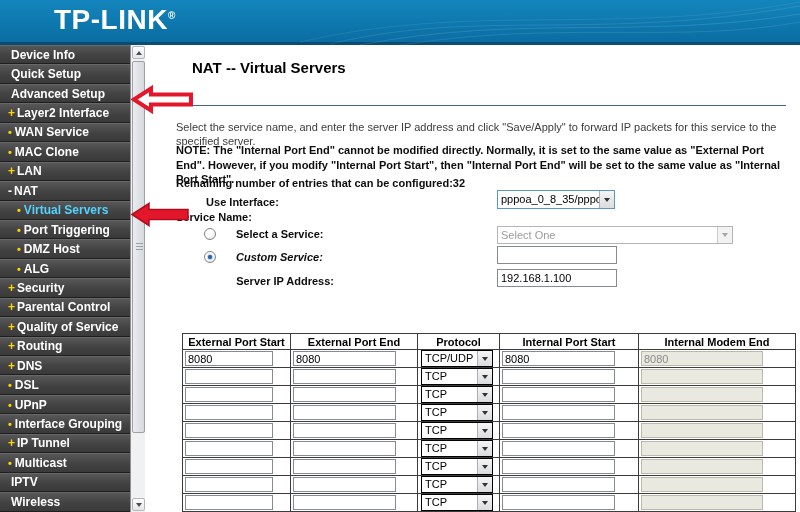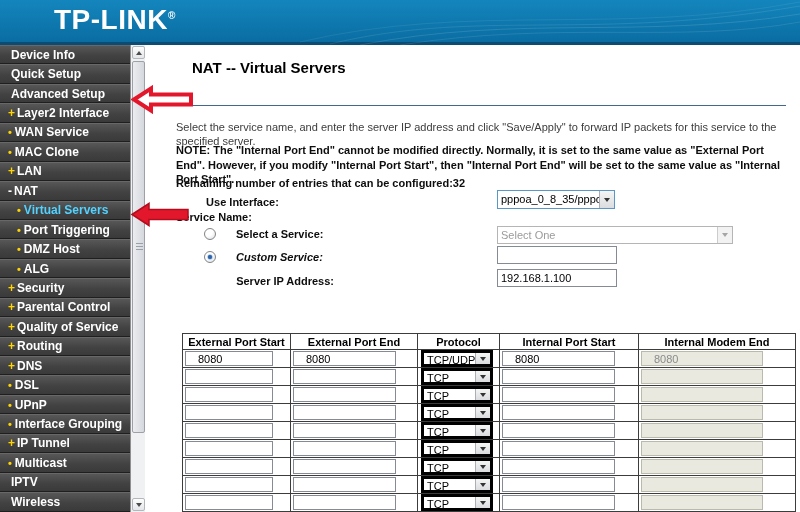--- a/index.html
+++ b/index.html
@@ -132,26 +132,26 @@
     position:absolute; left:37px; top:288px; width:613px;
     border-collapse:collapse; table-layout:fixed; font-size:11px;
   }
   .vs-table th, .vs-table td { border:1px solid #3c3c3c; padding:0; }
   .vs-table th { height:16px; font-weight:bold; text-align:center; color:#000; background:#fff; }
   .vs-table td { height:18px; vertical-align:middle; }
   .cell-input {
     display:block; width:82%; height:15px; margin-left:2px;
     border:1px solid #848b94; background:#fff;
     font-size:11px; font-family:"Liberation Sans","DejaVu Sans",sans-serif;
-    padding:0 12px; outline:none;
+    padding:0 2px; outline:none;
   }
   .cell-input.dis { background:#e9e9e0; border-color:#b9b9ac; color:#8b8b8b; width:78%; }
   .cell-sel {
     position:relative; width:72px; height:17px; margin-left:3px;
-    border:3px solid #000000; background:#fff;
+    border:1px solid #000000; background:#fff;
     display:flex; align-items:stretch; font-size:11px; cursor:pointer;
   }
   .cell-sel .sel-text { padding-top:1px; }
 
   
   .arrow { position:absolute; pointer-events:none; }
   #arrow1 { left:131px; top:85px; }
   #arrow2 { left:130px; top:200px; }
 </style>
 </head>

